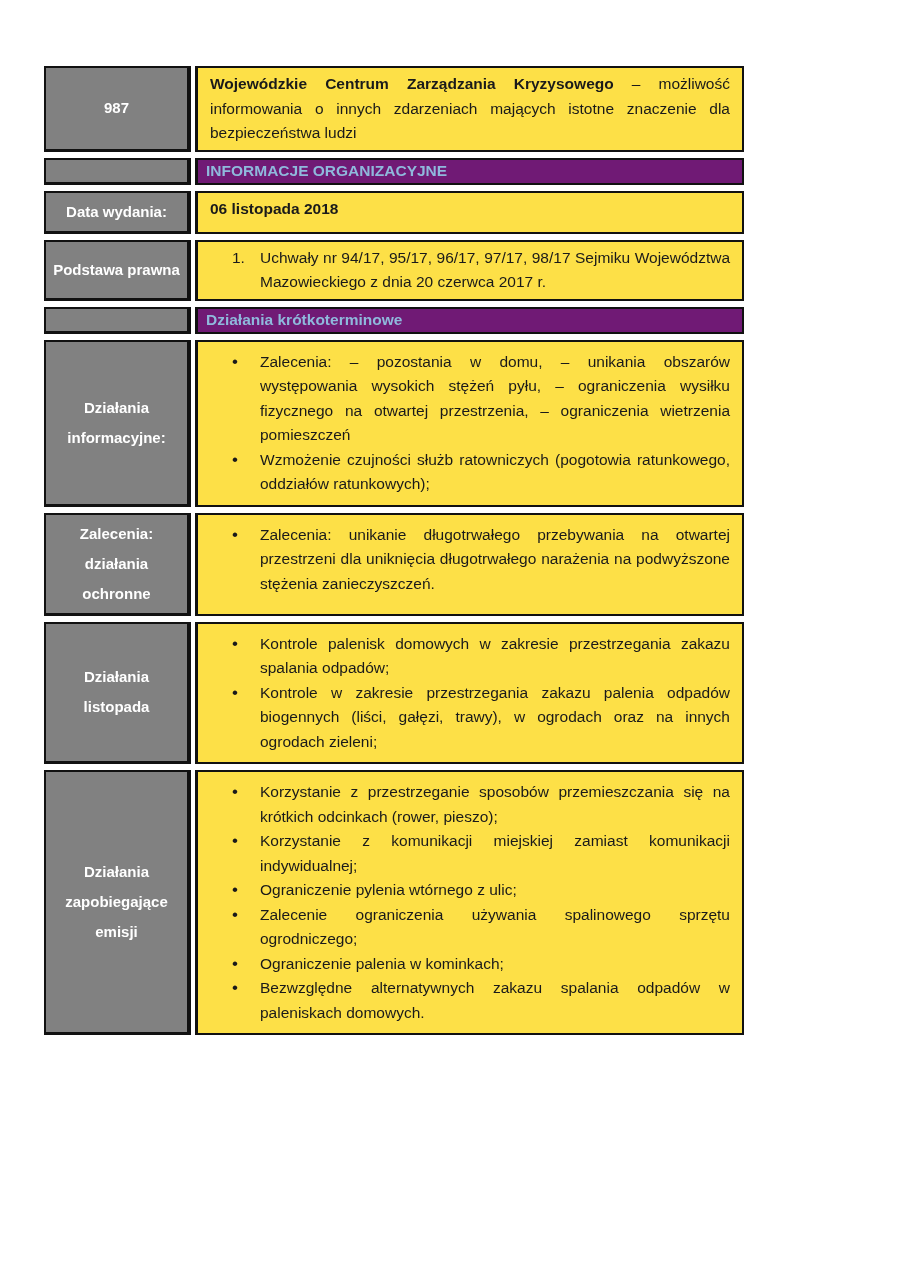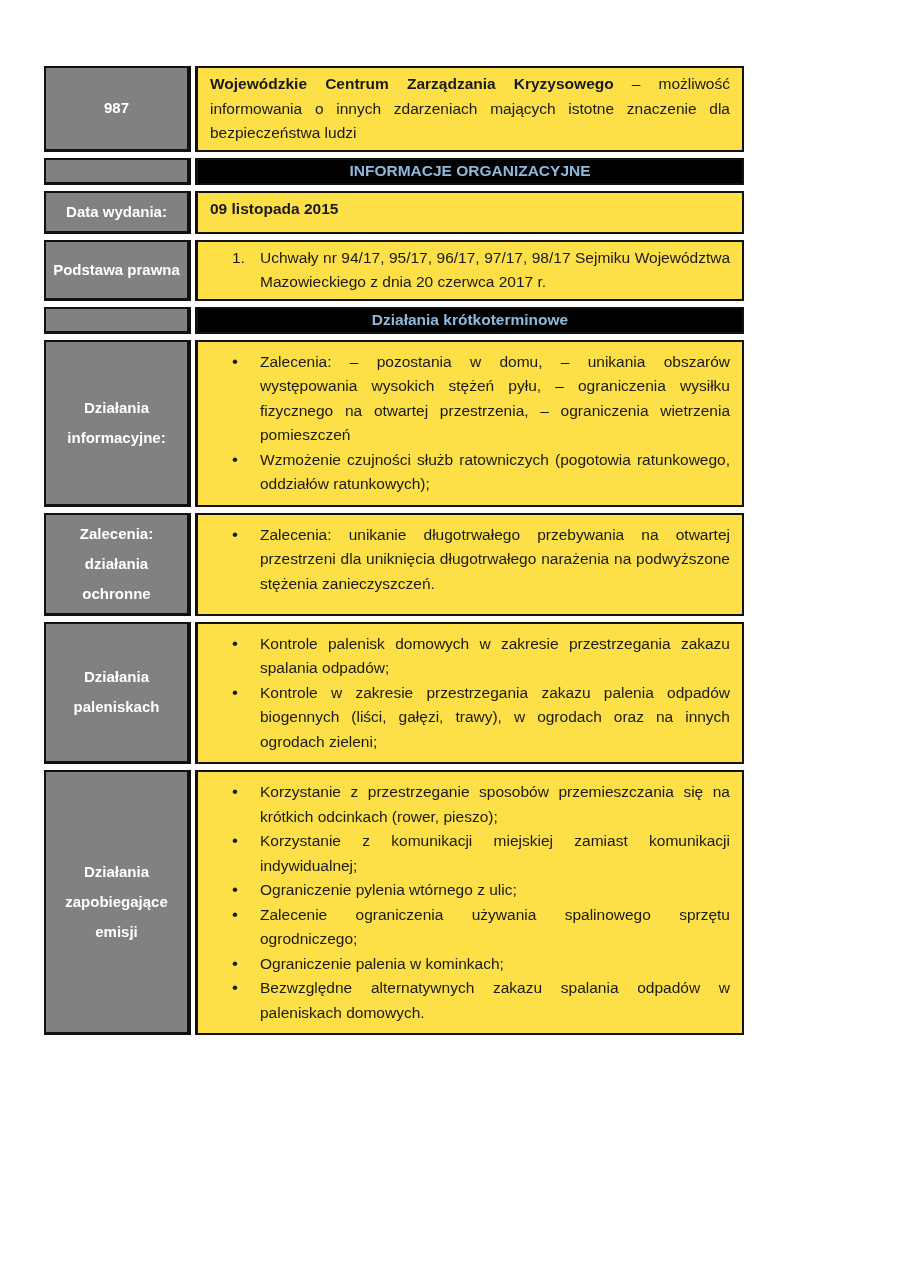--- a/index.html
+++ b/index.html
@@ -44,25 +44,25 @@
   .content{
     background:#fde047;
     border-left-width:3px;
     font-size:15.5px;
     line-height:24.5px;
     text-align:justify;
     padding:4px 12px 4px 12px;
   }
   
   .section-band{
-    background:#000000;
+    background:#701a75;
     border-left-width:3px;
     display:flex;
     align-items:center;
-    justify-content:center;
+    justify-content:flex-start;
     color:#8fb9dc;
     font-weight:bold;
     font-size:15.5px;
     padding:2px 8px;
   }
   .bold{font-weight:bold;}
   .content p{margin:0;}
   ul.bullets{
     list-style:none;
     margin:4px 0;
@@ -115,21 +115,21 @@
 
   <div class="cell label r2"></div>
   <div class="cell section-band r2">
     <span>INFORMACJE ORGANIZACYJNE</span>
   </div>
 
   <div class="cell label r3">
     <span class="lbl-line">Data wydania:</span>
   </div>
   <div class="cell content r3">
-    <p class="bold">09 listopada 2015</p>
+    <p class="bold">06 listopada 2018</p>
   </div>
 
   <div class="cell label r4">
     <span class="lbl-line">Podstawa prawna</span>
   </div>
   <div class="cell content r4">
     <p class="numbered"><span class="num">1.</span><span>Uchwały nr 94/17, 95/17, 96/17, 97/17, 98/17 Sejmiku Województwa Mazowieckiego z dnia 20 czerwca 2017 r.</span></p>
   </div>
 
   <div class="cell label r5"></div>
@@ -154,21 +154,21 @@
     <span class="lbl-line">ochronne</span>
   </div>
   <div class="cell content r7">
     <ul class="bullets">
       <li>Zalecenia: unikanie długotrwałego przebywania na otwartej przestrzeni dla uniknięcia długotrwałego narażenia na podwyższone stężenia zanieczyszczeń.</li>
     </ul>
   </div>
 
   <div class="cell label r8">
     <span class="lbl-line">Działania</span>
-    <span class="lbl-line">paleniskach</span>
+    <span class="lbl-line">listopada</span>
   </div>
   <div class="cell content r8">
     <ul class="bullets">
       <li>Kontrole palenisk domowych w zakresie przestrzegania zakazu spalania odpadów;</li>
       <li>Kontrole w zakresie przestrzegania zakazu palenia odpadów biogennych (liści, gałęzi, trawy), w ogrodach oraz na innych ogrodach zieleni;</li>
     </ul>
   </div>
 
   <div class="cell label r9">
     <span class="lbl-line">Działania</span>

